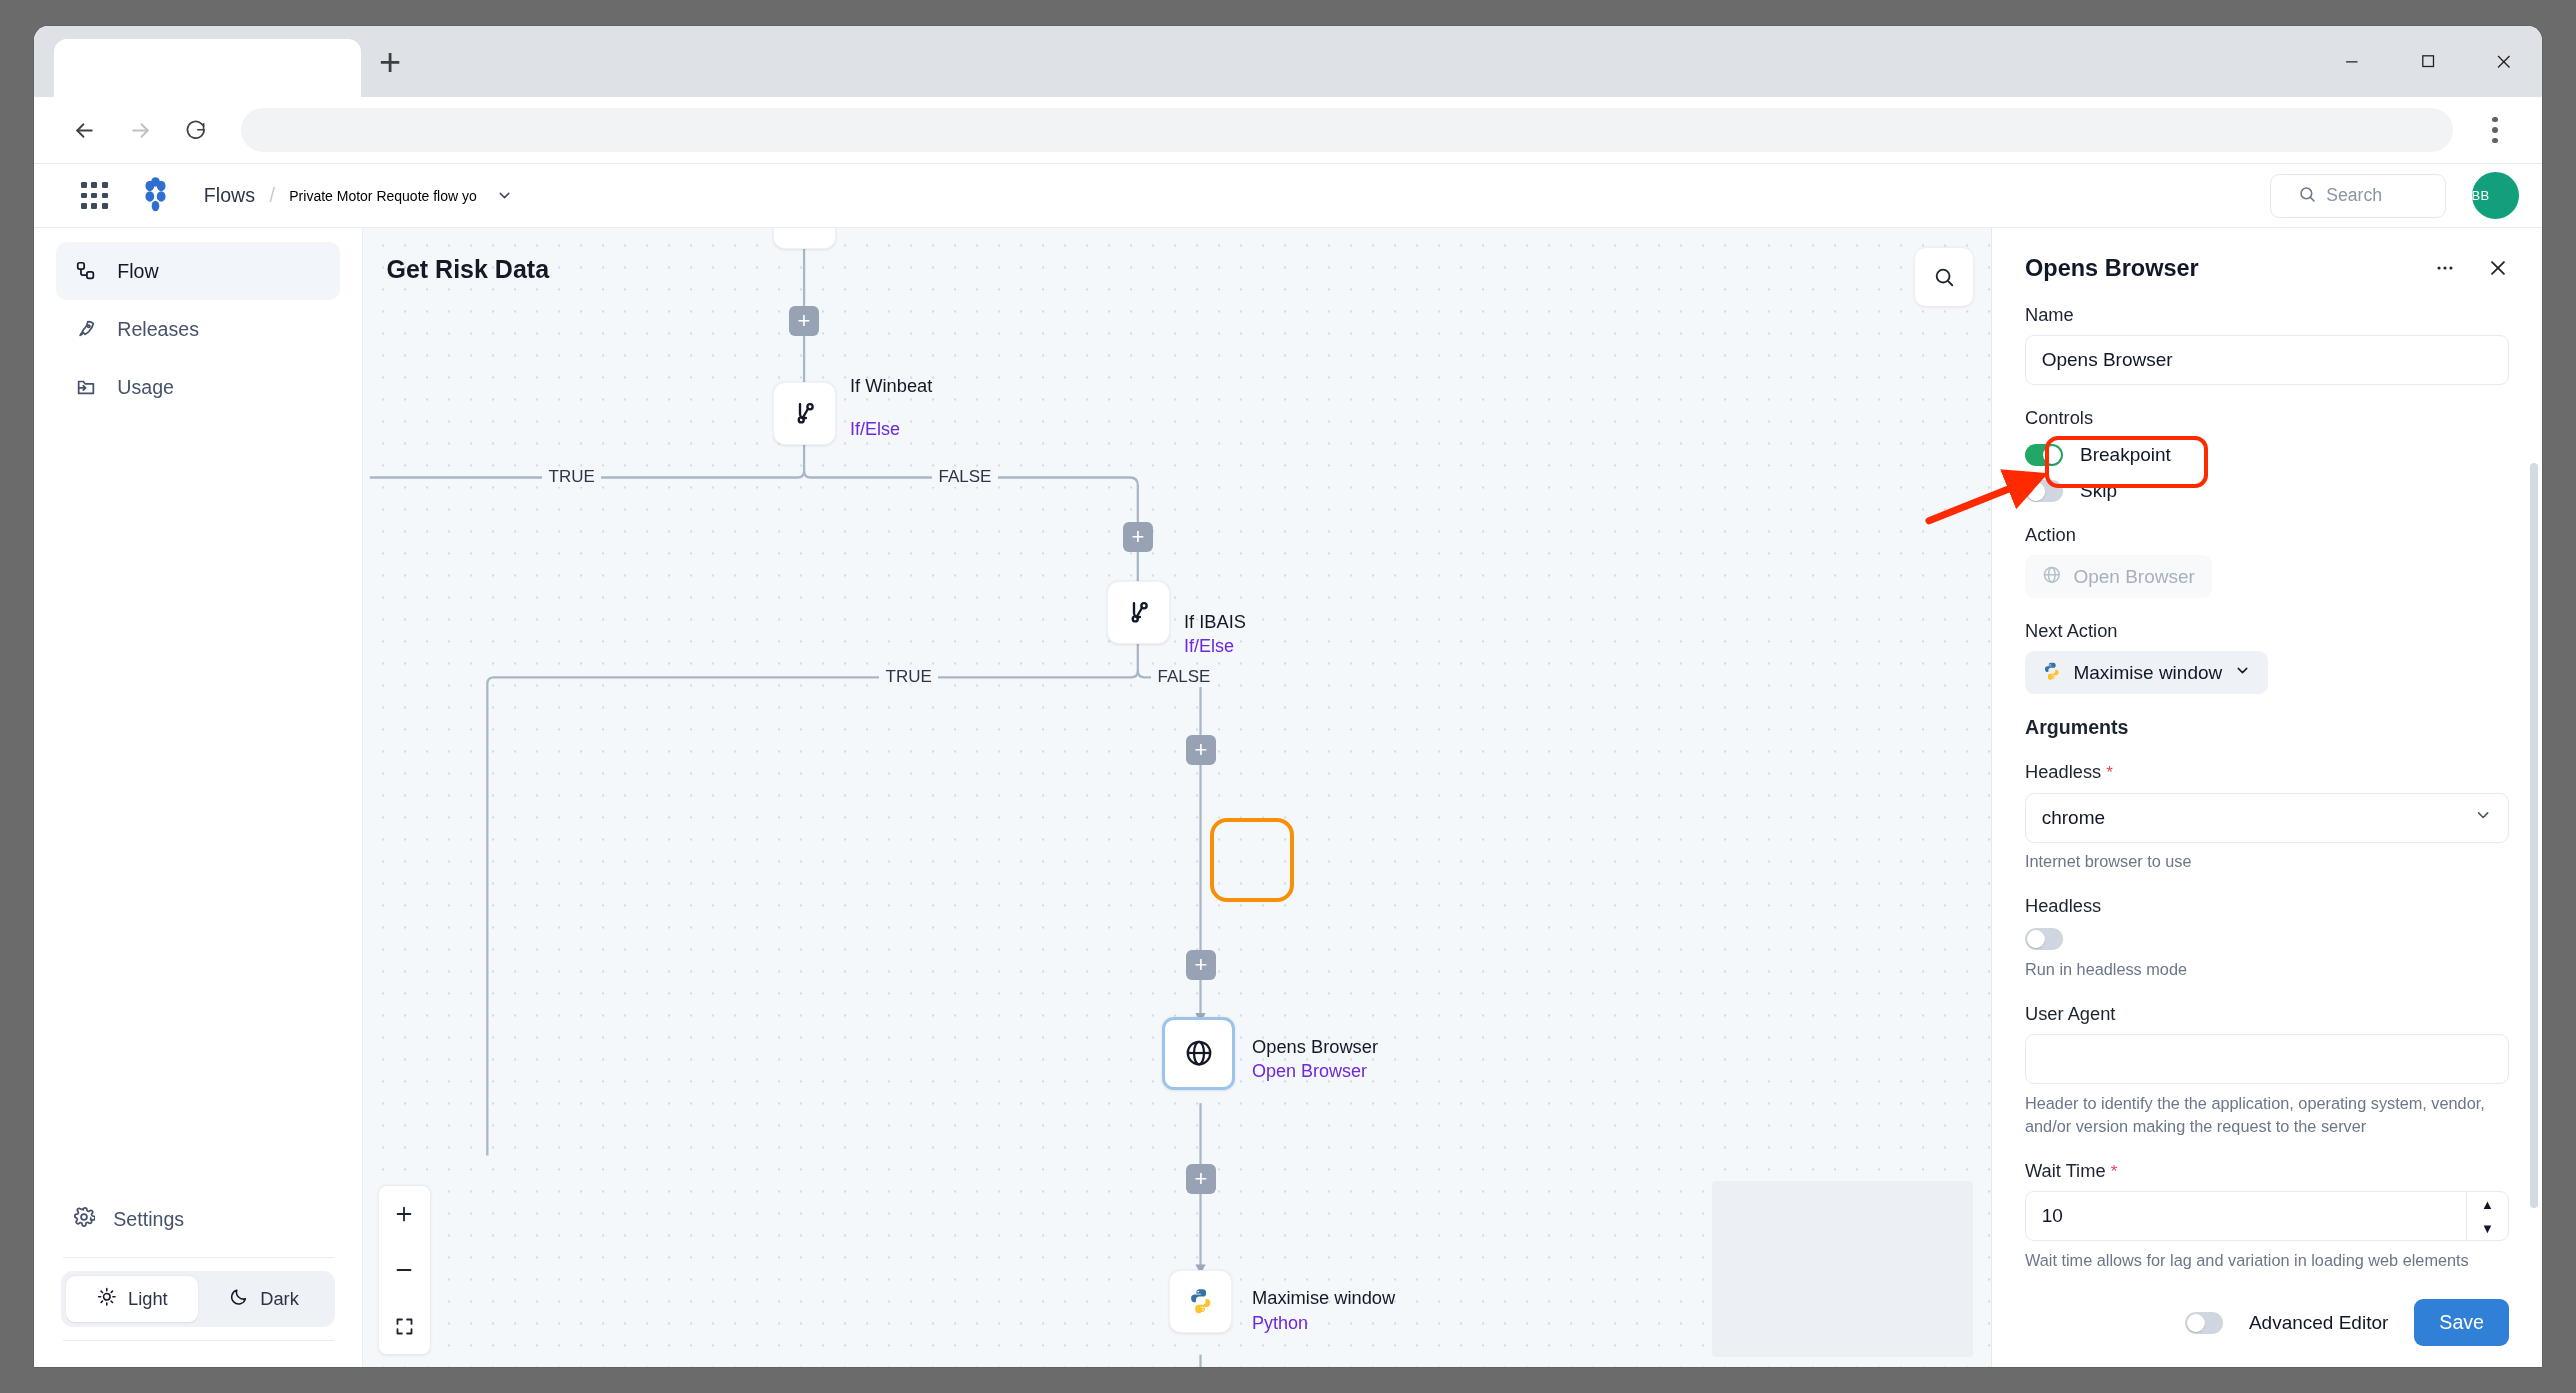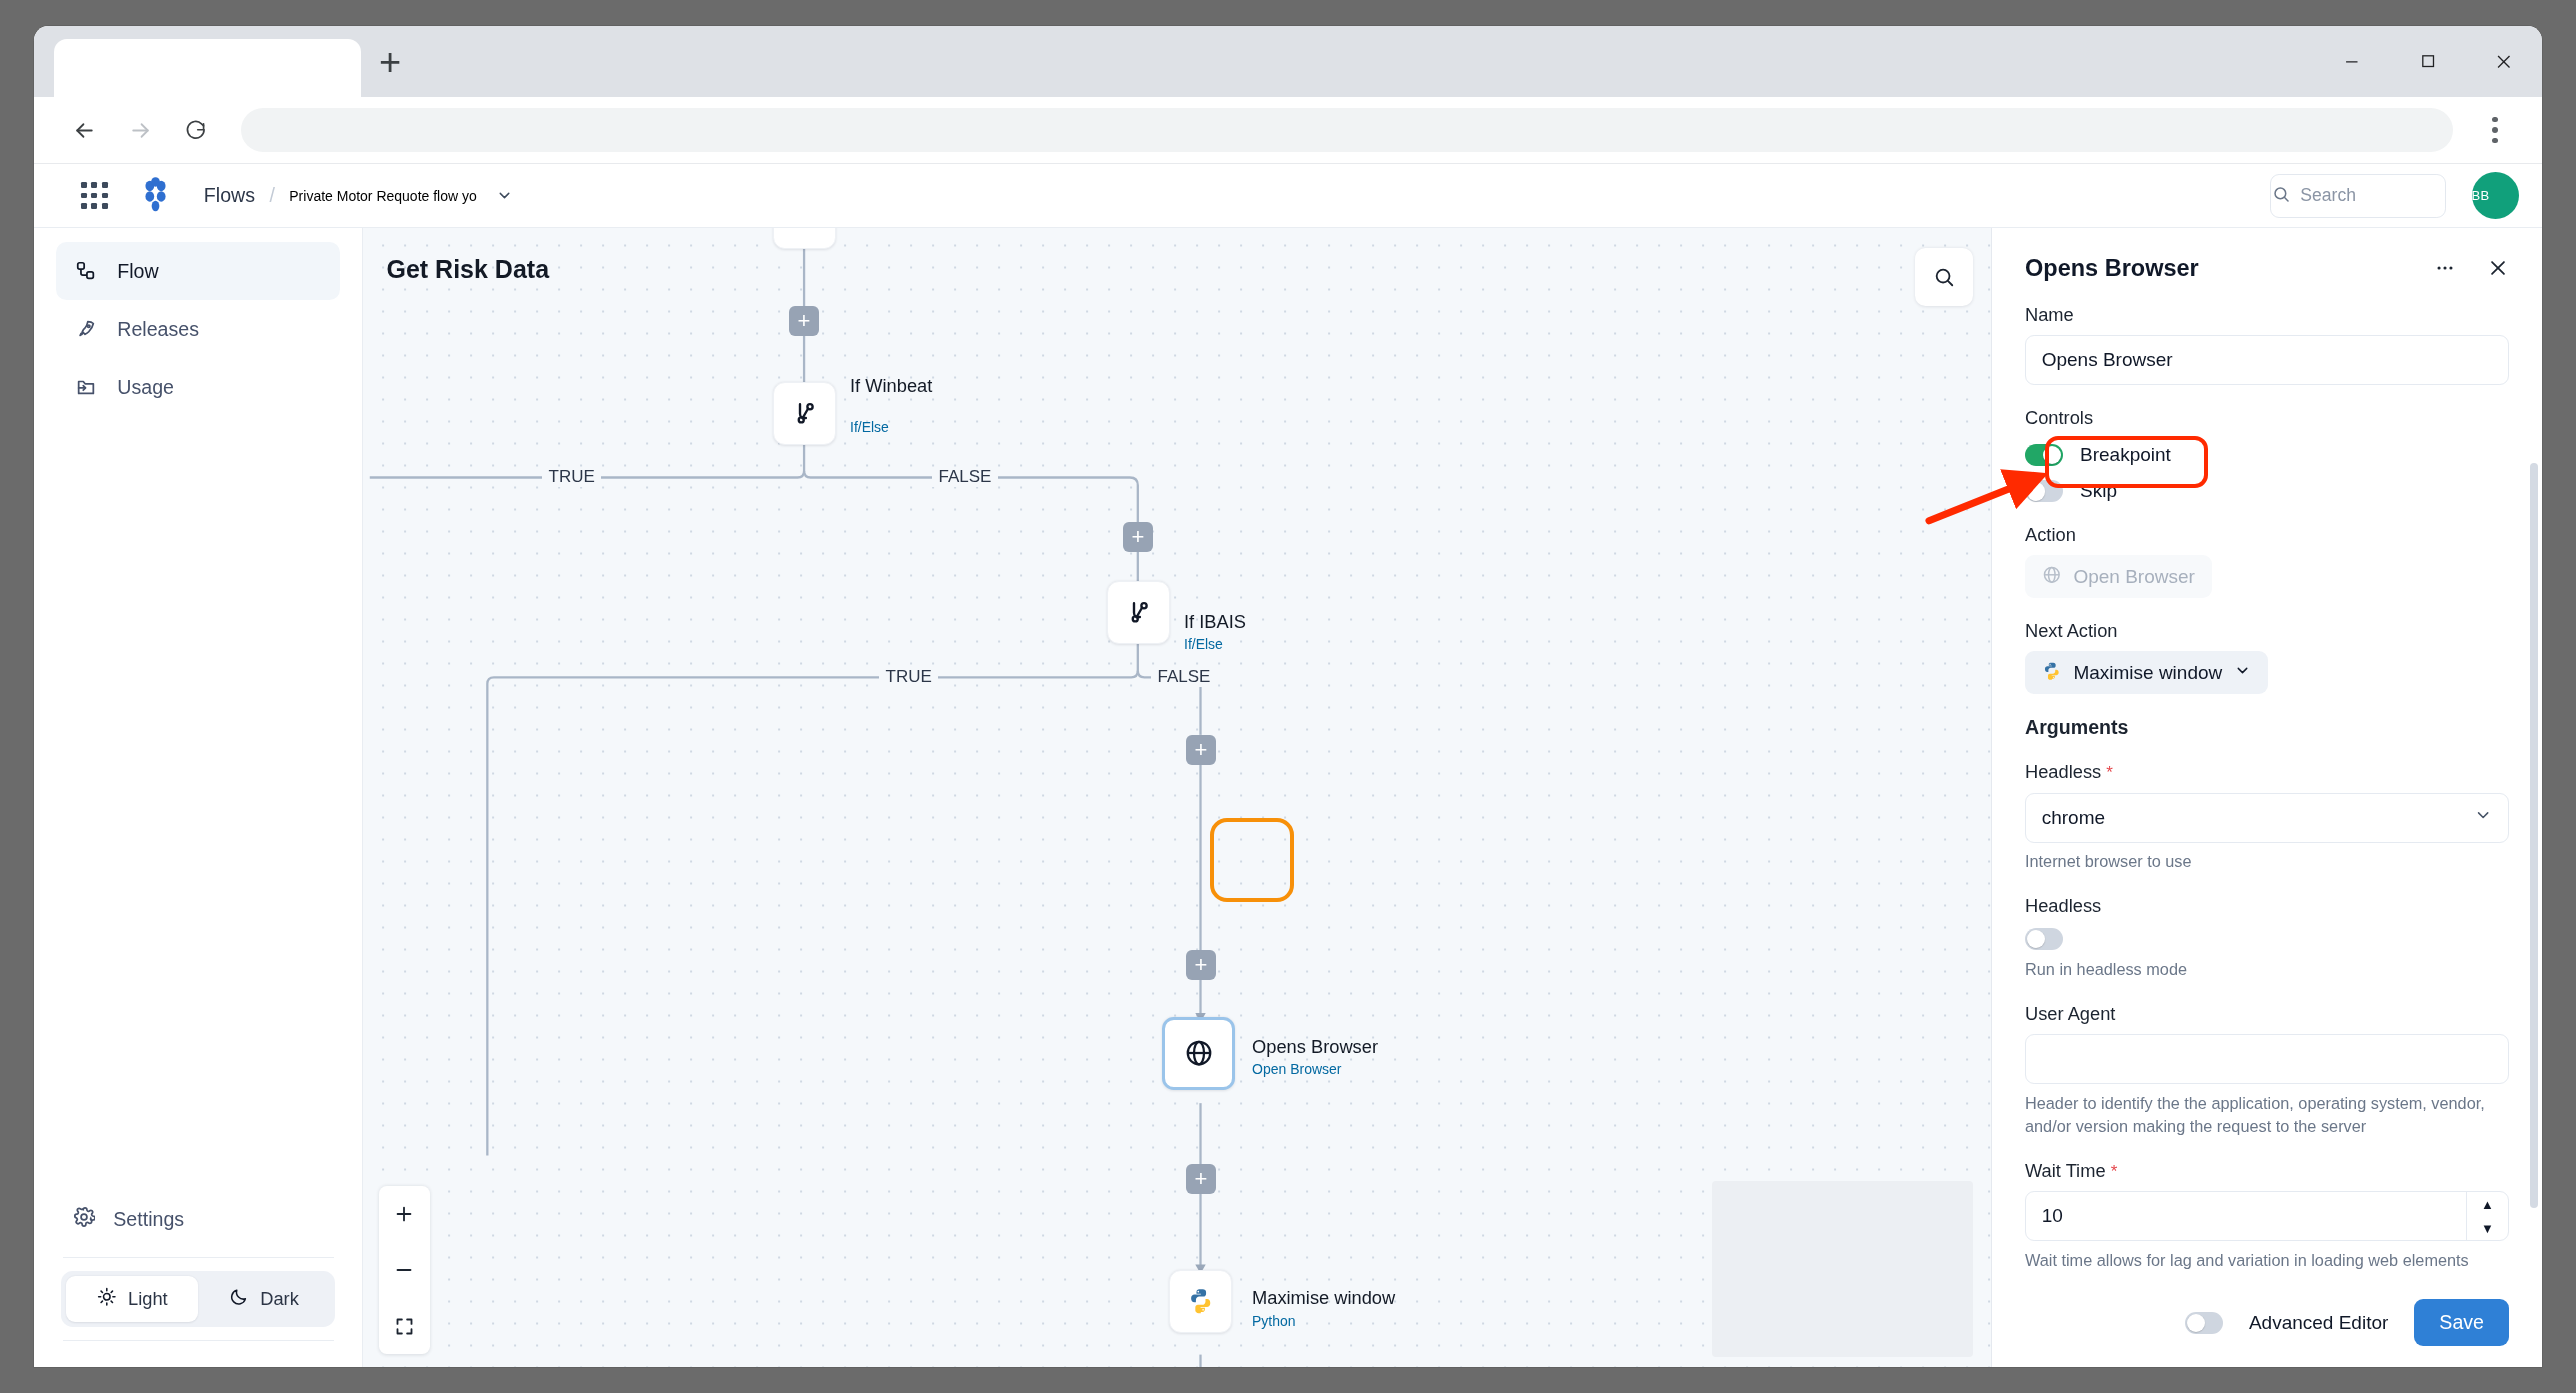--- a/index.html
+++ b/index.html
@@ -105,21 +105,21 @@
   #brand { margin-left: 30px; display:flex; align-items:center; }
   .crumbs { display: flex; align-items: center; margin-left: 31px; gap: 14.4px; }
   .crumb { font-size: 19.6px; color: #2c3648; }
   .crumb-sep { color: #c3cbd6; font-size: 19.6px; }
   .crumb-cur { font-size: 14px; color: #000000; }
   .crumb-chevron { margin-left: 5.2px; color:#3d4a5c; display:flex; }
   #appheader-right { margin-left: auto; display: flex; align-items: center; gap: 26px; }
   #searchbox {
     width: 176px; height: 44px;
     border: 1.3px solid #e3e8ef; border-radius: 9.1px;
-    display: flex; align-items: center; padding: 0 1px; gap: 10.5px;
+    display: flex; align-items: center; padding: 0 27px; gap: 10.5px;
     background: #fff;
   }
   #searchbox .ph { font-size: 17.6px; color: #8b95a5; }
   #avatar {
     width: 47px; height: 47px; border-radius: 50%;
     background: #11a07b;
     color: #fff; font-size: 13px;
     display:flex; align-items:center; 
     letter-spacing: 0.3px;
   }
@@ -197,21 +197,21 @@
     background: #fff; border-radius: 11.8px;
     box-shadow: 0 0.7px 2.6px rgba(16,24,40,.10);
     border: 0.7px solid #eef1f5;
     display:flex; align-items:center; justify-content:center;
   }
   .node.sel {
     border: 3.9px solid #9ac4ea;
     box-shadow: 0 0.7px 2.6px rgba(16,24,40,.10);
   }
   .nodelabel { position: absolute; color:#131a26; font-size: 18.3px; line-height: 1.18; }
-  .nodesub { color: #0369a1; font-size: 14px; }
+  .nodesub { color: #6d28d9; font-size: 18px; }
   .plusbtn {
     position: absolute; width: 30px; height: 30px; border-radius: 5.9px;
     background: #97a3b4; color:#fff;
     display:flex; align-items:center; justify-content:center;
     font-size: 22px; line-height: 0; font-weight: 300;
   }
   .branchlabel { position:absolute; font-size: 17px; color:#2c3648; background:#f5f8fb; padding: 0 6.5px; }
 
   
   #rightpanel {

